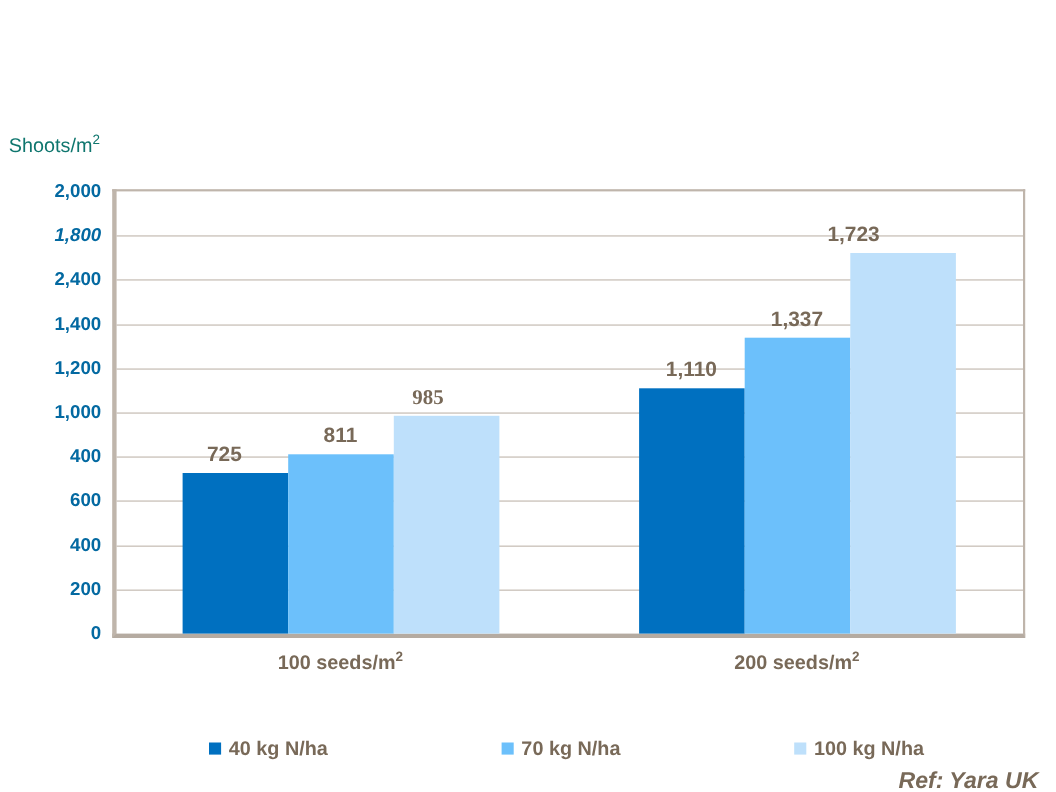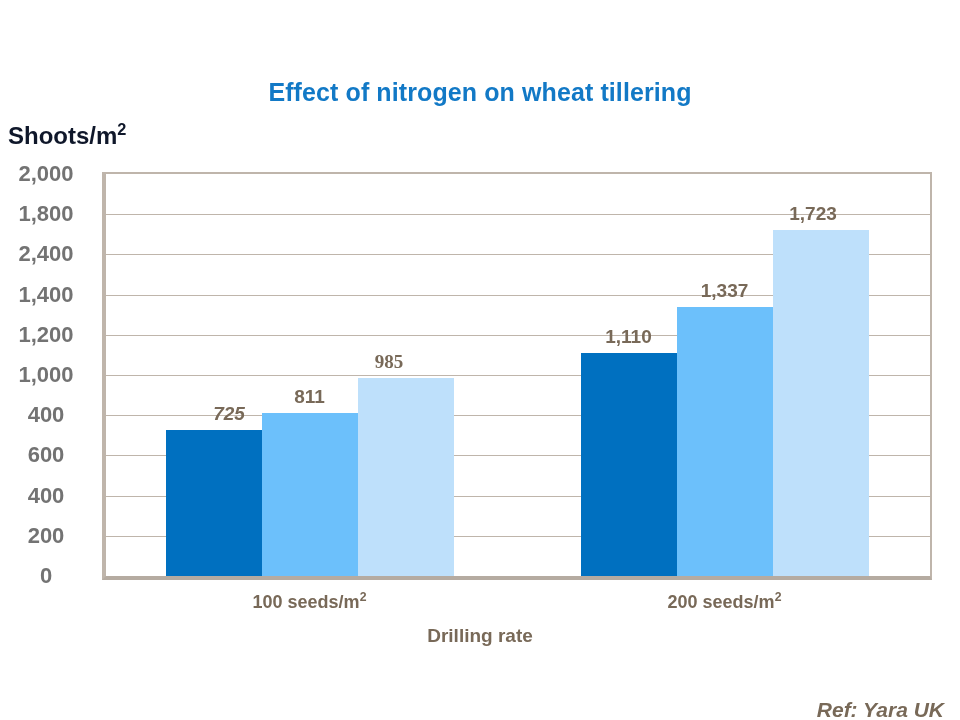--- a/index.html
+++ b/index.html
@@ -28,23 +28,23 @@
     text-align: center;
     font-size: 25px;
     font-weight: bold;
     color: #1279C6;
     letter-spacing: 0.1px;
   }
   
   .y-axis-caption {
     position: absolute;
     left: 8px; top: 122px;
-    font-size: 24px;
-    font-weight: bold;
-    color: #0f172a;
+    font-size: 18px;
+    font-weight: normal;
+    color: #0f766e;
     white-space: nowrap;
   }
   .y-axis-caption sup {
     font-size: 0.68em;
     vertical-align: super;
     line-height: 0;
   }
   
   .plot-area {
     position: absolute;
@@ -70,24 +70,24 @@
     left: 0;
     width: 100%;
     height: 1px;
     background: #BFB5AB;
   }
   
   .y-tick {
     position: absolute;
     right: 0;
     width: 92px;
-    text-align: center;
-    font-size: 22px;
-    font-weight: bold;
-    color: #737373;
+    text-align: right;
+    font-size: 17px;
+    font-weight: bold;
+    color: #0369a1;
     transform: translateY(-50%);
     white-space: nowrap;
   }
   .y-ticks-col {
     position: absolute;
     left: 0;
     top: 172px;
     width: 92px;
     height: 404px;
   }
@@ -166,27 +166,26 @@
     font-style: italic;
     color: #786958;
     white-space: nowrap;
   }
 </style>
 </head>
 <body>
 
 <div id="chart-root">
 
-  <div class="chart-title">Effect of nitrogen on wheat tillering</div>
 
   <div class="y-axis-caption"><span>Shoots/m</span><sup>2</sup></div>
 
   <div class="y-ticks-col" id="y-ticks">
       <div class="y-tick" style="top: 2px;">2,000</div>
-      <div class="y-tick" style="top: 42.2px;">1,800</div>
+      <div class="y-tick" style="top: 42.2px; font-style: italic;">1,800</div>
       <div class="y-tick" style="top: 82.4px;">2,400</div>
       <div class="y-tick" style="top: 122.6px;">1,400</div>
       <div class="y-tick" style="top: 162.8px;">1,200</div>
       <div class="y-tick" style="top: 203px; padding-left: 20px;">1,000</div>
       <div class="y-tick" style="top: 243.2px;">400</div>
       <div class="y-tick" style="top: 283.4px;">600</div>
       <div class="y-tick" style="top: 323.6px;">400</div>
       <div class="y-tick" style="top: 363.8px;">200</div>
       <div class="y-tick" style="top: 404px;">0</div>
     </div>
@@ -205,29 +204,42 @@
         <div class="bar" style="left: 59.5px; width: 96px; height: 145.725px; background: rgb(0, 112, 192);"></div>
         <div class="bar" style="left: 155.5px; width: 96px; height: 163.011px; background: rgb(108, 192, 251);"></div>
         <div class="bar" style="left: 251.5px; width: 96px; height: 197.985px; background: rgb(190, 224, 251);"></div>
         <div class="bar" style="left: 474.5px; width: 96px; height: 223.11px; background: rgb(0, 112, 192);"></div>
         <div class="bar" style="left: 570.5px; width: 96px; height: 268.737px; background: rgb(108, 192, 251);"></div>
         <div class="bar" style="left: 666.5px; width: 96px; height: 346.323px; background: rgb(190, 224, 251);"></div>
       </div>
   </div>
 
   <div id="bar-labels-layer">
-      <div class="bar-label" style="left: 181px; width: 96px; top: 403.275px; font-style: italic;">725</div>
+      <div class="bar-label" style="left: 156px; width: 96px; top: 403.275px;">725</div>
       <div class="bar-label" style="left: 261.5px; width: 96px; top: 385.989px;">811</div>
       <div class="bar-label" style="left: 341px; width: 96px; top: 351.015px; font-family: Liberation Serif, serif;">985</div>
       <div class="bar-label" style="left: 580.5px; width: 96px; top: 325.89px;">1,110</div>
       <div class="bar-label" style="left: 676.5px; width: 96px; top: 280.263px;">1,337</div>
-      <div class="bar-label" style="left: 765px; width: 96px; top: 202.677px;">1,723</div>
+      <div class="bar-label" style="left: 728px; width: 96px; top: 202.677px;">1,723</div>
     </div>
   <div id="cat-labels-layer">
       <div class="cat-label" style="left: 102px; width: 415px; top: 592px;"><span>100 seeds/m</span><sup>2</sup></div>
       <div class="cat-label" style="left: 517px; width: 415px; top: 592px;"><span>200 seeds/m</span><sup>2</sup></div>
     </div>
 
-  <div class="axis-title"><span>Drilling rate</span></div>
-
+
+  <div class="legend" id="legend">
+      <div class="legend-item">
+        <span class="legend-swatch" style="background: rgb(0, 112, 192);"></span>
+        <span class="legend-text">40 kg N/ha</span>
+      </div>
+      <div class="legend-item">
+        <span class="legend-swatch" style="background: rgb(108, 192, 251);"></span>
+        <span class="legend-text">70 kg N/ha</span>
+      </div>
+      <div class="legend-item">
+        <span class="legend-swatch" style="background: rgb(190, 224, 251);"></span>
+        <span class="legend-text">100 kg N/ha</span>
+      </div>
+    </div>
 
   <div class="reference">Ref: Yara UK</div>
 </div>
 
 </body></html>

